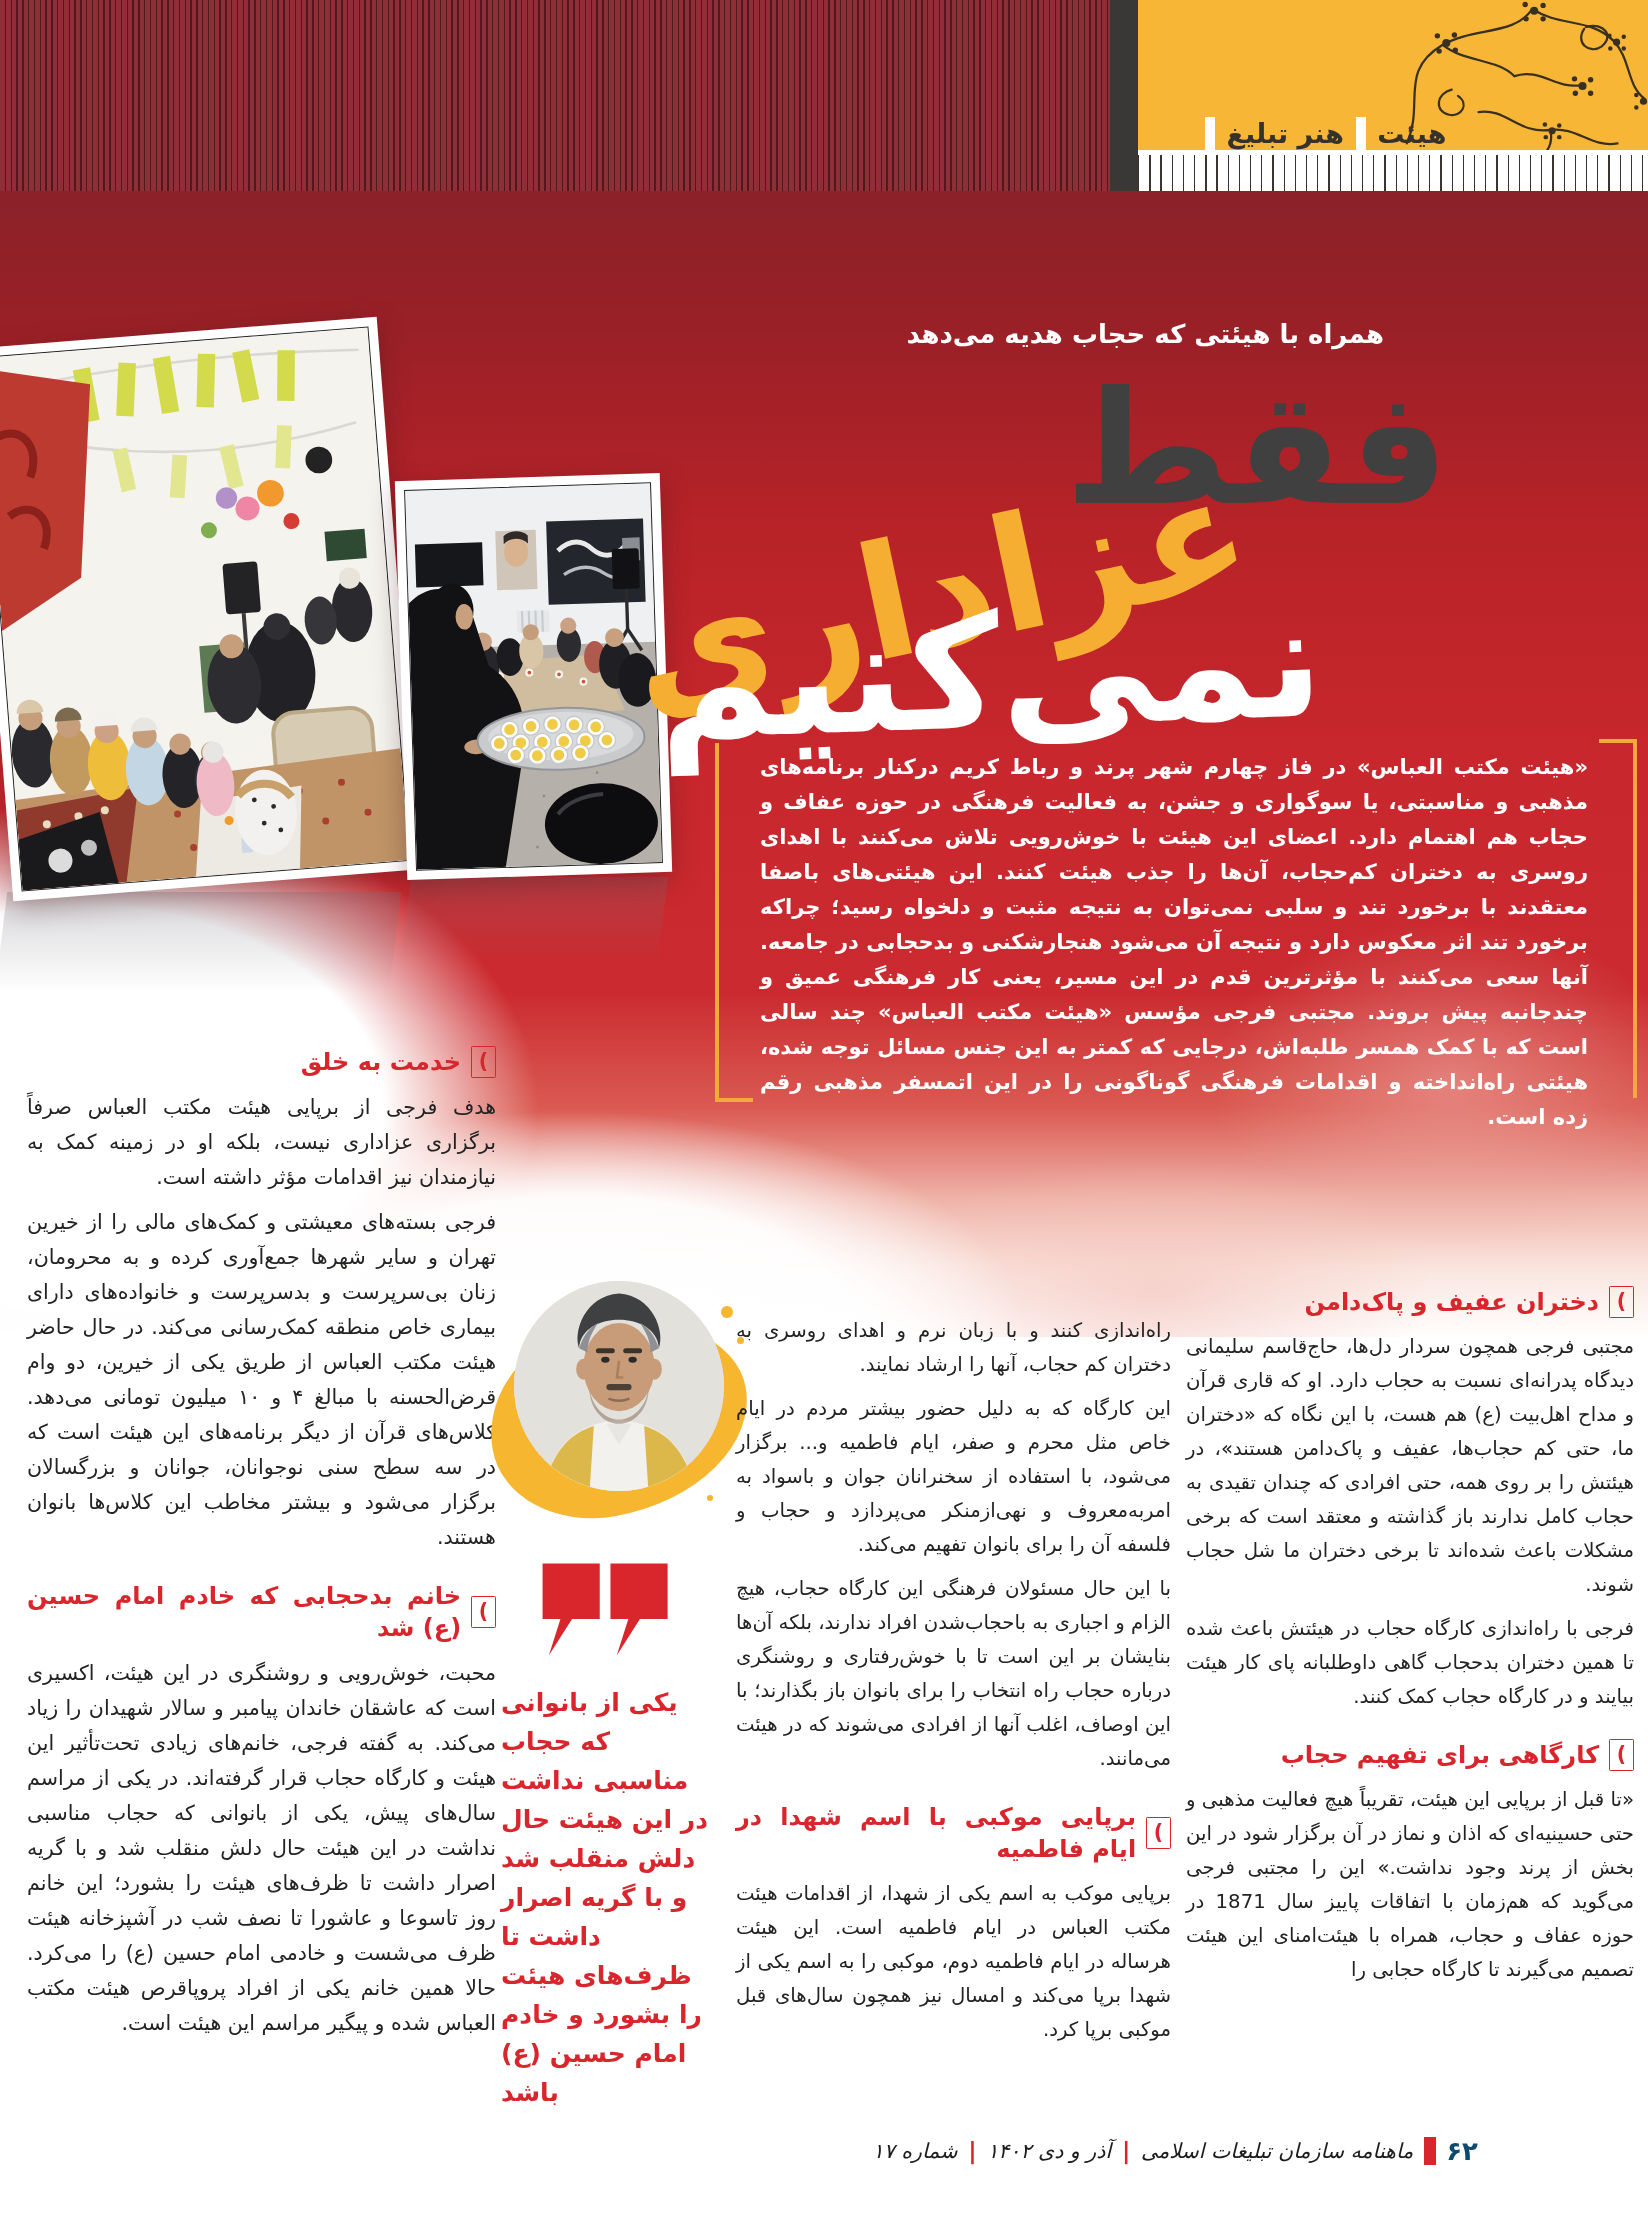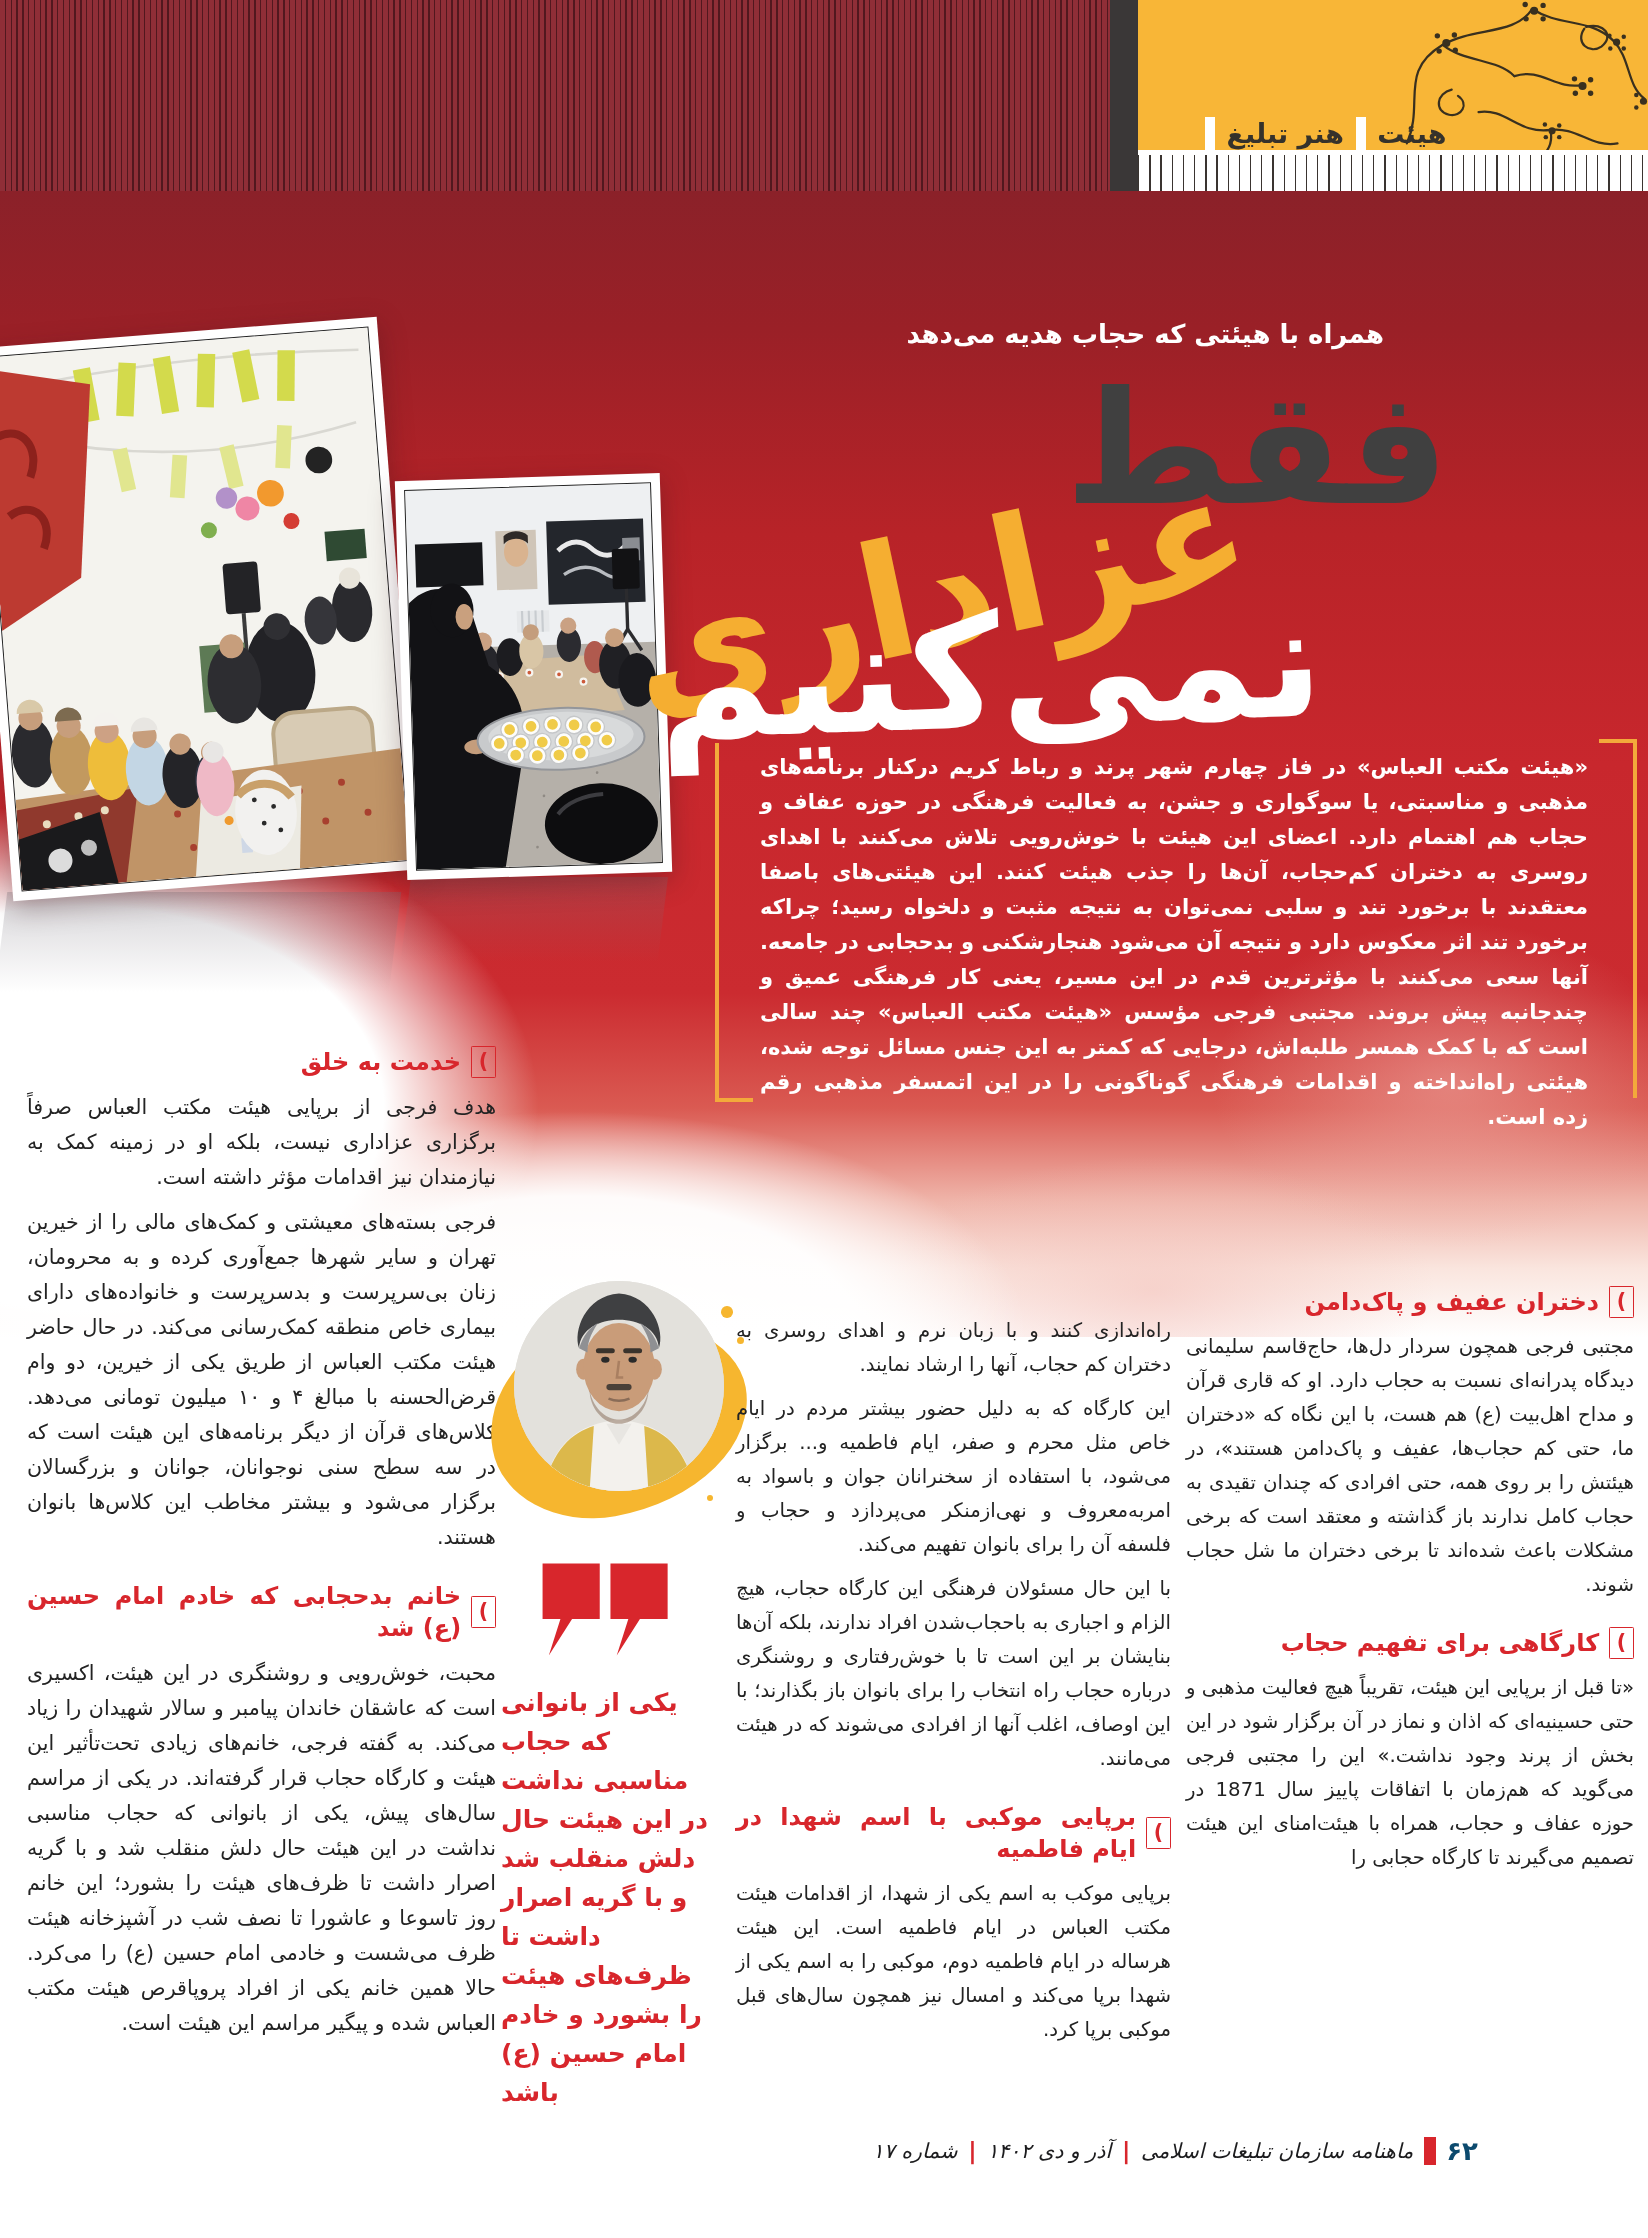--- a/index.html
+++ b/index.html
@@ -439,20 +439,21 @@
     </div>
     <p>برپایی موکب به اسم یکی از شهدا، از اقدامات هیئت مکتب العباس در ایام فاطمیه است. این هیئت هرساله در ایام فاطمیه دوم، موکبی را به اسم یکی از شهدا برپا می‌کند و امسال نیز همچون سال‌های قبل موکبی برپا کرد.</p>
   </div>
 
   <div class="abs col" id="col-right">
     <div class="sec-head">
       <span class="mark-box">(</span>
       <span>دختران عفیف و پاک‌دامن</span>
     </div>
     <p>مجتبی فرجی همچون سردار دل‌ها، حاج‌قاسم سلیمانی دیدگاه پدرانه‌ای نسبت به حجاب دارد. او که قاری قرآن و مداح اهل‌بیت (ع) هم هست، با این نگاه که «دختران ما، حتی کم حجاب‌ها، عفیف و پاک‌دامن هستند»، در هیئتش را بر روی همه، حتی افرادی که چندان تقیدی به حجاب کامل ندارند باز گذاشته و معتقد است که برخی مشکلات باعث شده‌اند تا برخی دختران ما شل حجاب شوند.</p>
+    <p>فرجی با راه‌اندازی کارگاه حجاب در هیئتش باعث شده تا همین دختران بدحجاب گاهی داوطلبانه پای کار هیئت بیایند و در کارگاه حجاب کمک کنند.</p>
     <div class="sec-head later">
       <span class="mark-box">(</span>
       <span>کارگاهی برای تفهیم حجاب</span>
     </div>
     <p>«تا قبل از برپایی این هیئت، تقریباً هیچ فعالیت مذهبی و حتی حسینیه‌ای که اذان و نماز در آن برگزار شود در این بخش از پرند وجود نداشت.» این را مجتبی فرجی می‌گوید که هم‌زمان با اتفاقات پاییز سال 1871 در حوزه عفاف و حجاب، همراه با هیئت‌امنای این هیئت تصمیم می‌گیرند تا کارگاه حجابی را</p>
   </div>
 
   <div class="abs footer">
     <span class="pnum">۶۲</span>
     <span class="rblock"></span>

